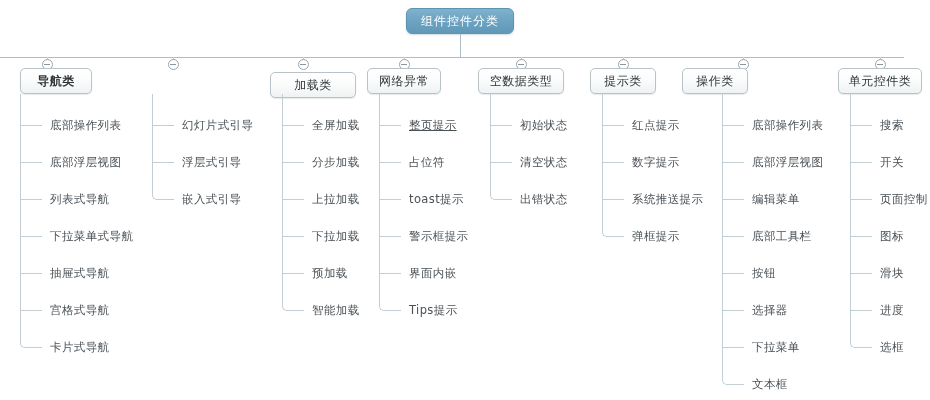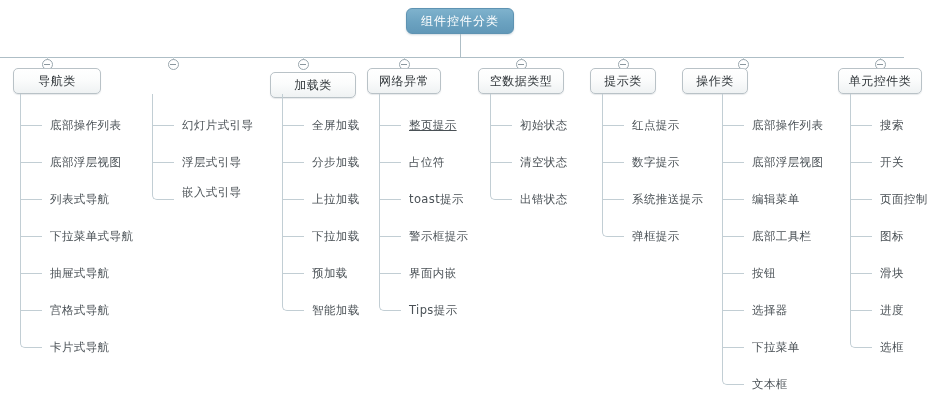--- a/index.html
+++ b/index.html
@@ -111,21 +111,21 @@
 </style>
 </head>
 <body>
 
 <div id="mindmap">
     <div class="root-node" style="left: 406px; top: 8px; width: 108px; height: 26px;">组件控件分类</div>
     <div class="line v trunk" style="left: 460px; top: 34px; height: 23px;"></div>
     <div class="line h trunk" style="left: -6px; top: 57px; width: 910px;"></div>
     <div class="line v" style="left: 47px; top: 57px; height: 11px;"></div>
     <div class="toggle" title="导航类" style="left: 41.5px; top: 59px;"></div>
-    <div class="cat-node" style="left: 13px; top: 68px; width: 88px;">导航类</div>
+    <div class="cat-node" style="left: 20px; top: 68px; width: 72px; font-weight: bold;">导航类</div>
     <div class="line v" style="left: 20px; top: 94px; height: 248px;"></div>
     <div class="line h" style="left: 20px; top: 125px; width: 22px;"></div>
     <div class="leaf" style="left: 50px; top: 119px;">底部操作列表</div>
     <div class="line h" style="left: 20px; top: 162px; width: 22px;"></div>
     <div class="leaf" style="left: 50px; top: 156px;">底部浮层视图</div>
     <div class="line h" style="left: 20px; top: 199px; width: 22px;"></div>
     <div class="leaf" style="left: 50px; top: 193px; text-align: right;">列表式导航</div>
     <div class="line h" style="left: 20px; top: 236px; width: 22px;"></div>
     <div class="leaf" style="left: 50px; top: 230px;">下拉菜单式导航</div>
     <div class="line h" style="left: 20px; top: 273px; width: 22px;"></div>
@@ -135,21 +135,21 @@
     <div class="elbow" style="left: 20px; top: 342px; width: 22px; height: 6px;"></div>
     <div class="leaf" style="left: 50px; top: 341px;">卡片式导航</div>
     <div class="line v" style="left: 173px; top: 57px; height: 11px;"></div>
     <div class="toggle" title="引导类" style="left: 167.5px; top: 59px;"></div>
     <div class="line v" style="left: 152px; top: 94px; height: 100px;"></div>
     <div class="line h" style="left: 152px; top: 125px; width: 22px;"></div>
     <div class="leaf" style="left: 182px; top: 119px;">幻灯片式引导</div>
     <div class="line h" style="left: 152px; top: 162px; width: 22px;"></div>
     <div class="leaf" style="left: 182px; top: 156px;">浮层式引导</div>
     <div class="elbow" style="left: 152px; top: 194px; width: 22px; height: 6px;"></div>
-    <div class="leaf" style="left: 182px; top: 186px;">嵌入式引导</div>
+    <div class="leaf" style="left: 182px; top: 193px;">嵌入式引导</div>
     <div class="line v" style="left: 303px; top: 57px; height: 11px;"></div>
     <div class="toggle" title="加载类" style="left: 297.5px; top: 59px;"></div>
     <div class="cat-node" style="left: 270px; top: 72px; width: 86px;">加载类</div>
     <div class="line v" style="left: 282px; top: 94px; height: 211px;"></div>
     <div class="line h" style="left: 282px; top: 125px; width: 22px;"></div>
     <div class="leaf" style="left: 312px; top: 119px;">全屏加载</div>
     <div class="line h" style="left: 282px; top: 162px; width: 22px;"></div>
     <div class="leaf" style="left: 312px; top: 156px;">分步加载</div>
     <div class="line h" style="left: 282px; top: 199px; width: 22px;"></div>
     <div class="leaf" style="left: 312px; top: 193px;">上拉加载</div>

